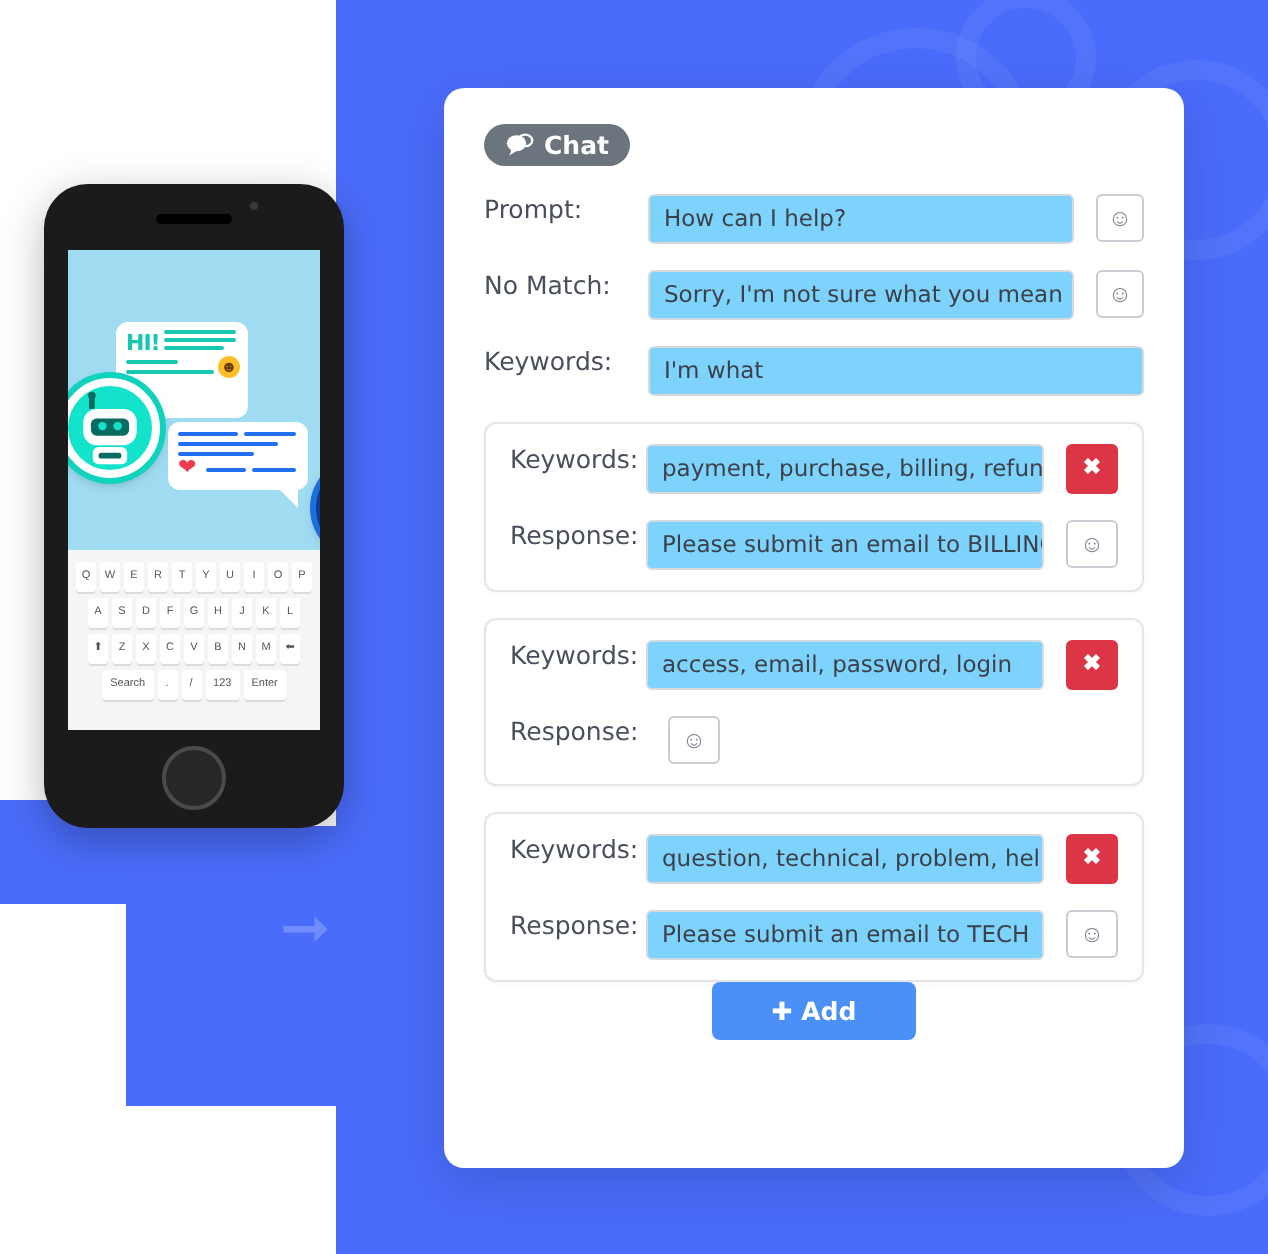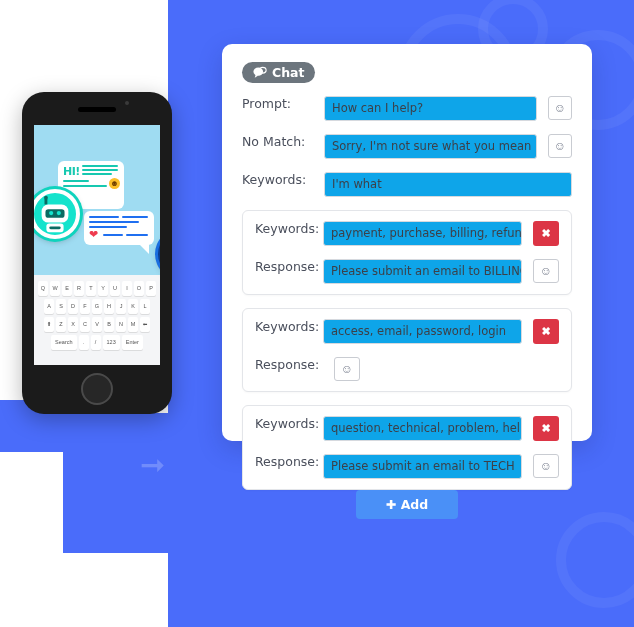--- a/index.html
+++ b/index.html
@@ -121,21 +121,21 @@
     background:#ffffff; border-radius:2px;
     font-size:5.5px; color:#555; text-align:center;
     height:15px; line-height:15px; min-width:10px; padding:0 2px;
     font-family:"Liberation Sans", sans-serif;
     box-shadow:0 1px 0 rgba(0,0,0,0.10);
   }
   .key.wide { padding:0 4px; }
 
   
   #chat-card {
-    position:absolute; left:222px; top:44px; width:370px; height:397px;
+    position:absolute; left:222px; top:44px; width:370px; height:540px;
     background:#ffffff; border-radius:10px;
     box-shadow:0 8px 26px rgba(20,30,90,0.20);
     z-index:5;
     padding:18px 20px;
   }
   .chat-badge {
     display:inline-flex; align-items:center; gap:5px;
     background:#6c757d; color:#ffffff;
     border-radius:11px; padding:3px 11px;
     font-size:12.5px; font-weight:bold;
@@ -147,21 +147,21 @@
     display:flex; align-items:flex-start; margin-top:13px;
   }
   .field-label {
     width:82px; flex:0 0 82px;
     font-size:12.5px; color:#4a4f5c;
     font-family:"DejaVu Sans", sans-serif;
   }
   .text-input {
     flex:1 1 auto; height:25px;
     border:1px solid #d6d9de; border-radius:3px;
-    background:#0ea5e9;
+    background:#7dd3fc;
     font-size:11.5px; color:#3c4049;
     padding:0 7px; line-height:23px;
     font-family:"DejaVu Sans", sans-serif;
     white-space:nowrap; overflow:hidden;
   }
   .emoji-btn {
     flex:0 0 24px; width:24px; height:24px; margin-left:11px;
     border:1px solid #c9ccd2; border-radius:3px; background:#ffffff;
     text-align:center; line-height:22px; font-size:12px; color:#7b8190;
   }

